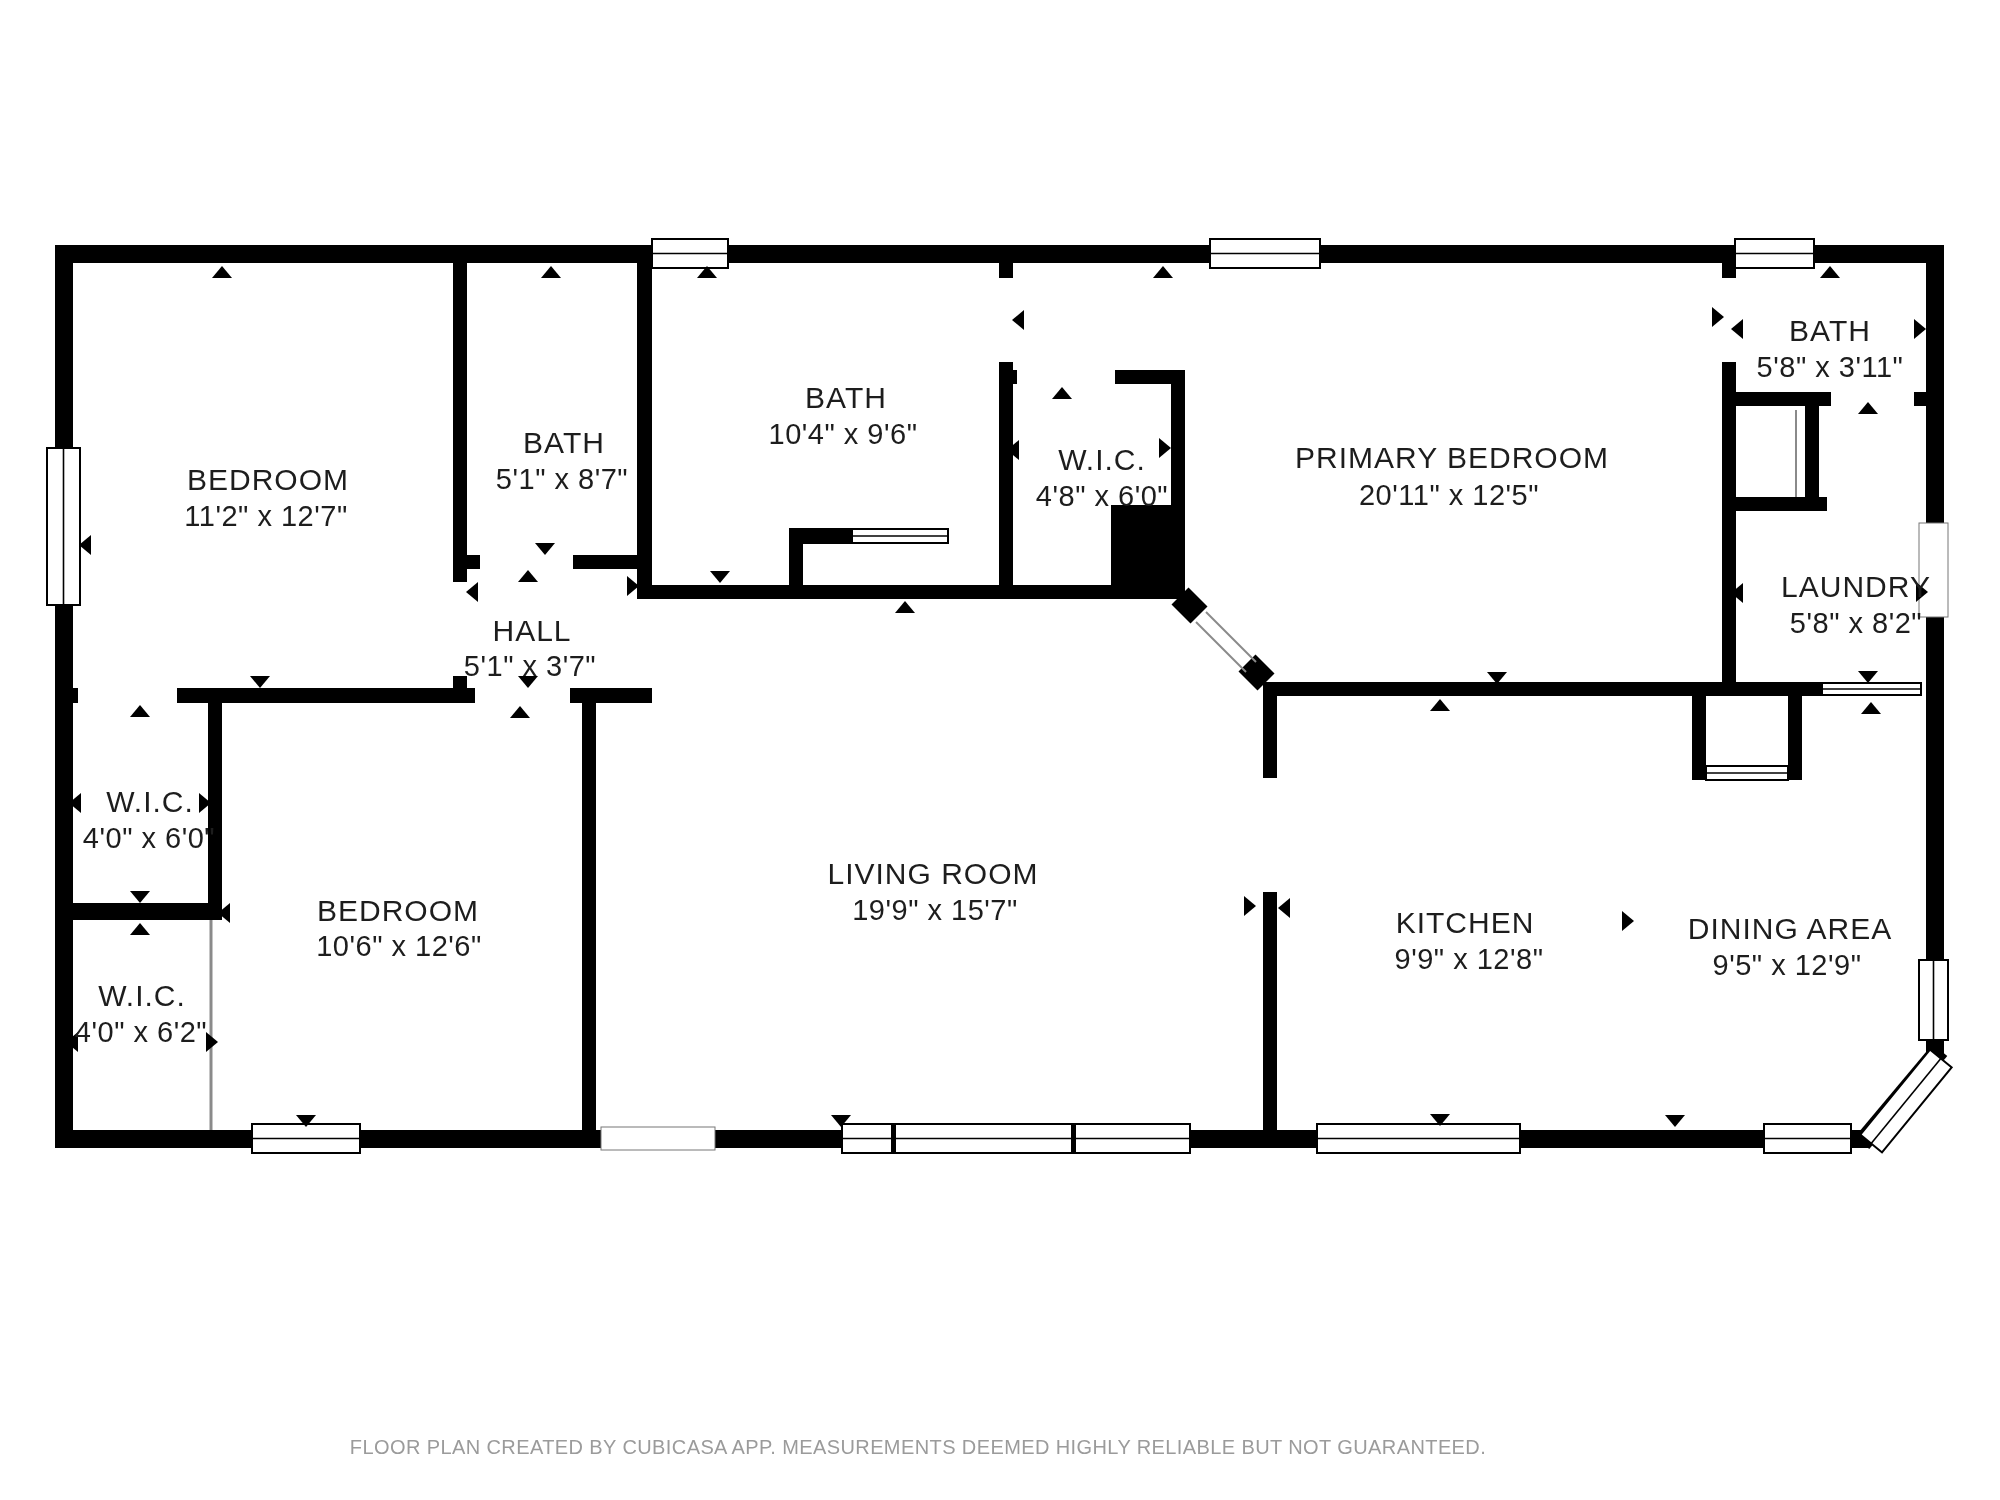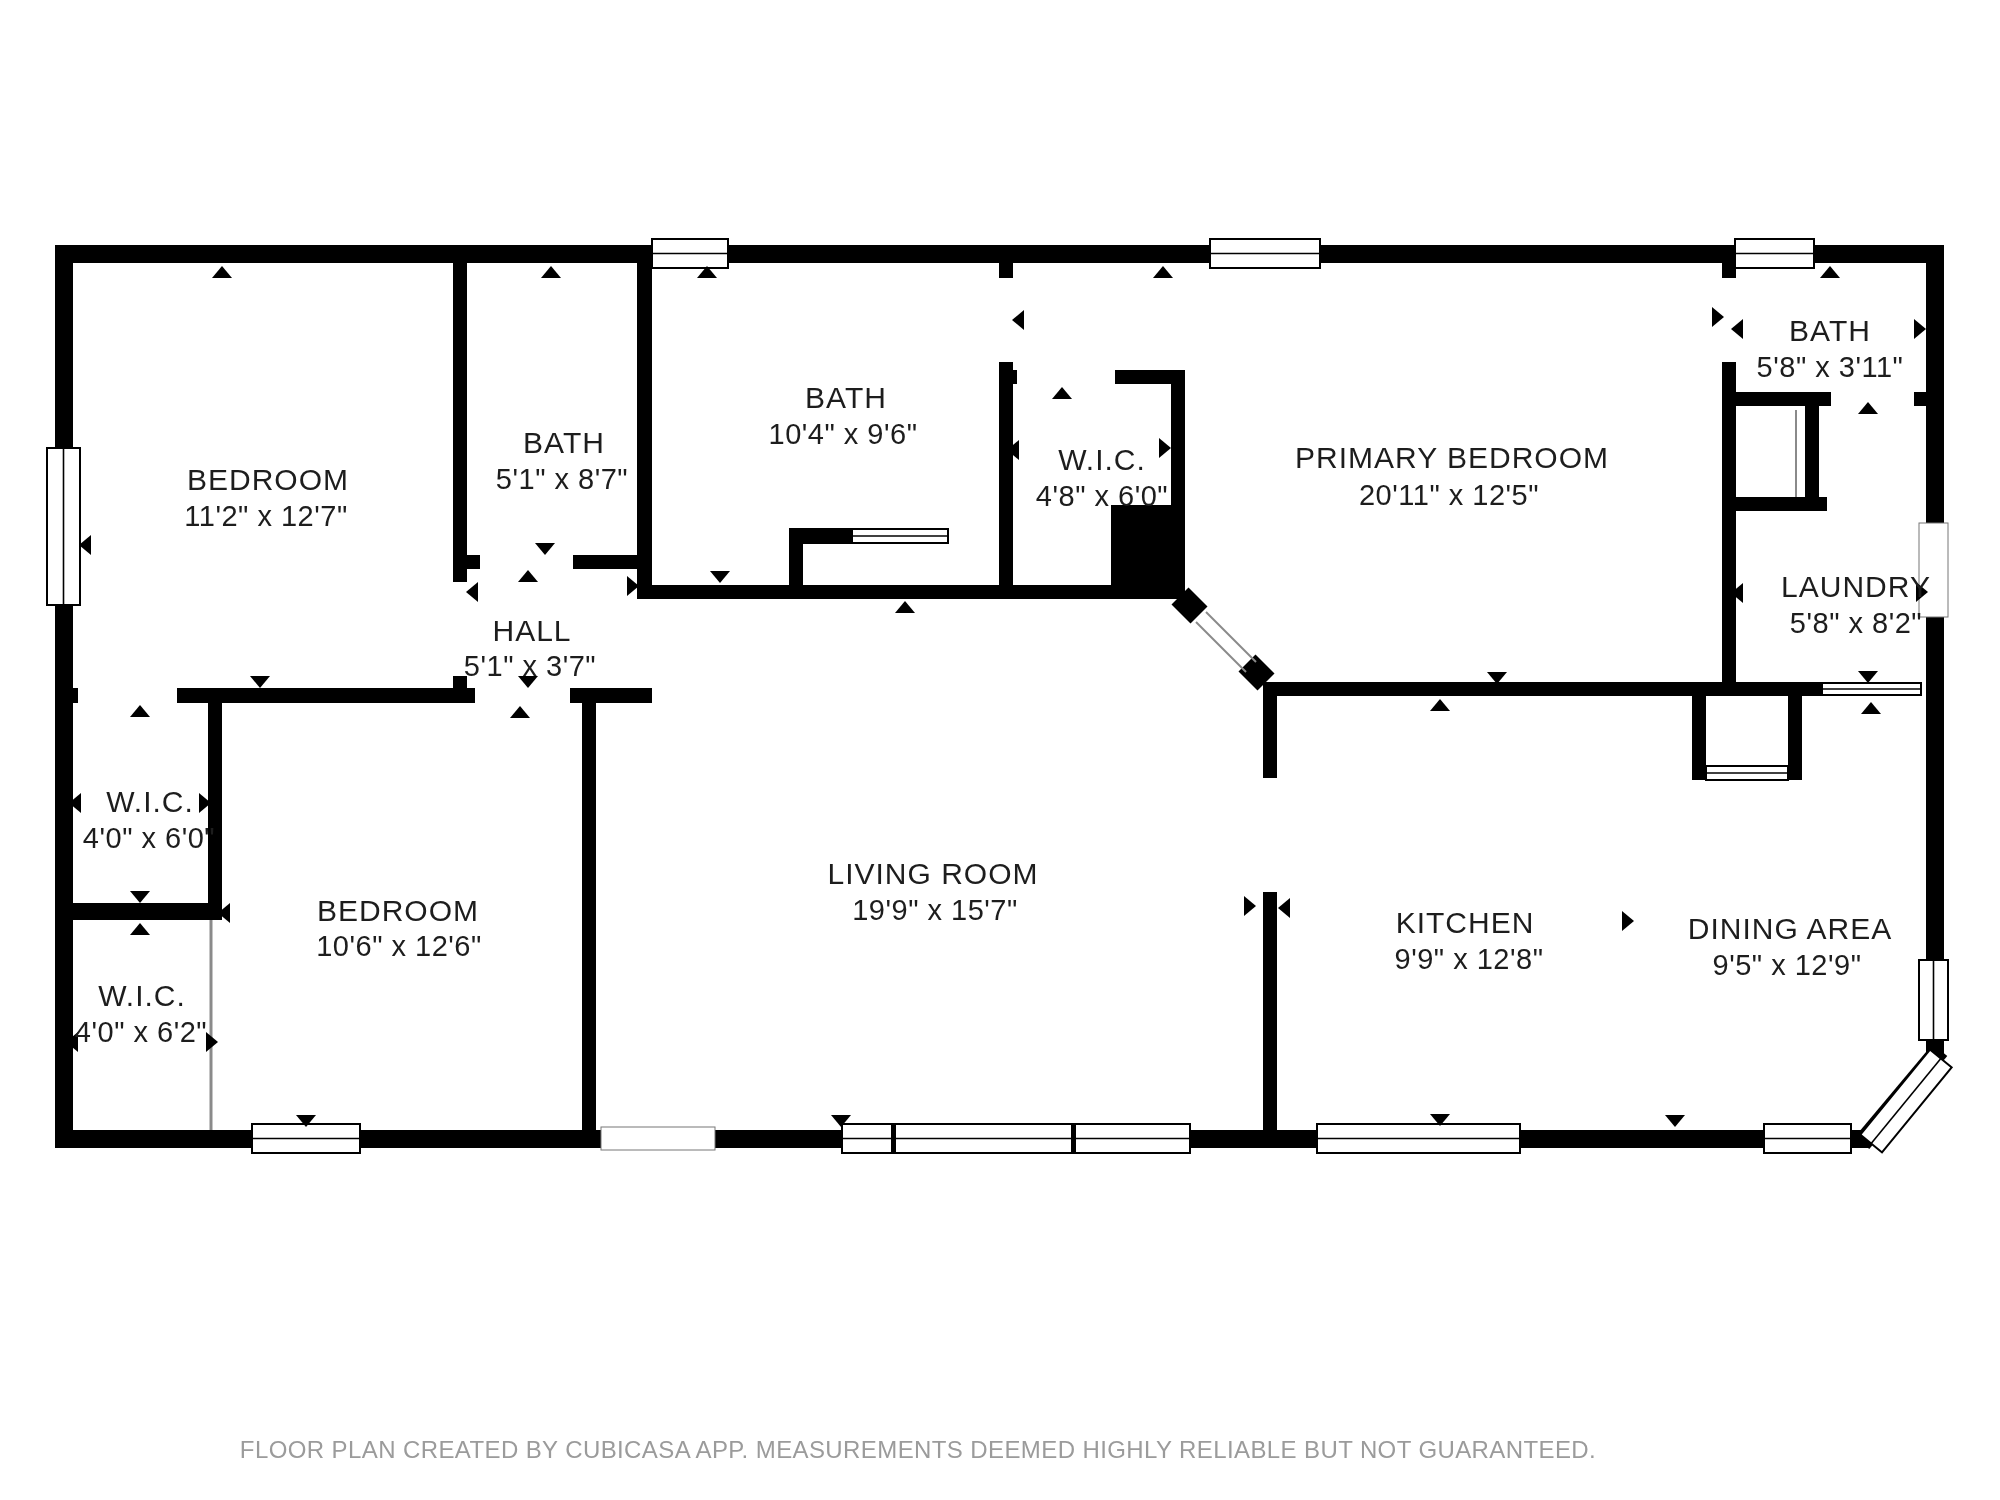--- a/index.html
+++ b/index.html
@@ -2,21 +2,21 @@
 <html><head>
 <meta charset="utf-8">
 <style>
   html,body{margin:0;padding:0;background:#ffffff;}
   body{width:2000px;height:1500px;position:relative;font-family:"Liberation Sans",sans-serif;}
   #plan-wrap{position:absolute;left:0;top:0;width:2000px;height:1500px;}
   svg{display:block;}
   .room-name{font-family:"Liberation Sans",sans-serif;font-size:30px;letter-spacing:1px;fill:#1d1d1d;}
   .room-dims{font-family:"Liberation Sans",sans-serif;font-size:29px;letter-spacing:0.5px;fill:#1d1d1d;}
   #footer{position:absolute;left:0;top:1436px;width:1836px;text-align:center;
-          font-size:24px;letter-spacing:0.4px;color:#9b9b9b;}
+          font-size:20px;letter-spacing:0.4px;color:#9b9b9b;}
 </style>
 </head>
 <body>
 
 <div id="plan-wrap">
   <svg id="plan" width="2000" height="1500" viewBox="0 0 2000 1500" xmlns="http://www.w3.org/2000/svg">
       <rect x="0" y="0" width="2000" height="1500" fill="#ffffff"></rect>
       <rect x="55" y="245" width="1889" height="18" fill="#000000"></rect>
       <rect x="55" y="245" width="18" height="903" fill="#000000"></rect>
       <rect x="55" y="1130" width="1813" height="18" fill="#000000"></rect>

